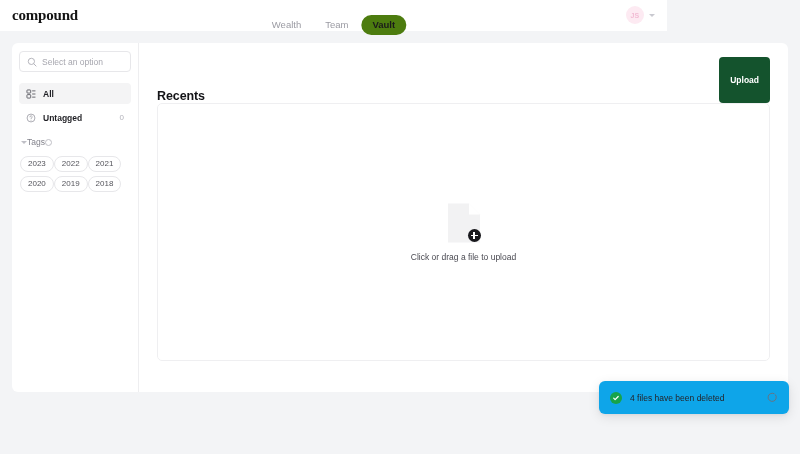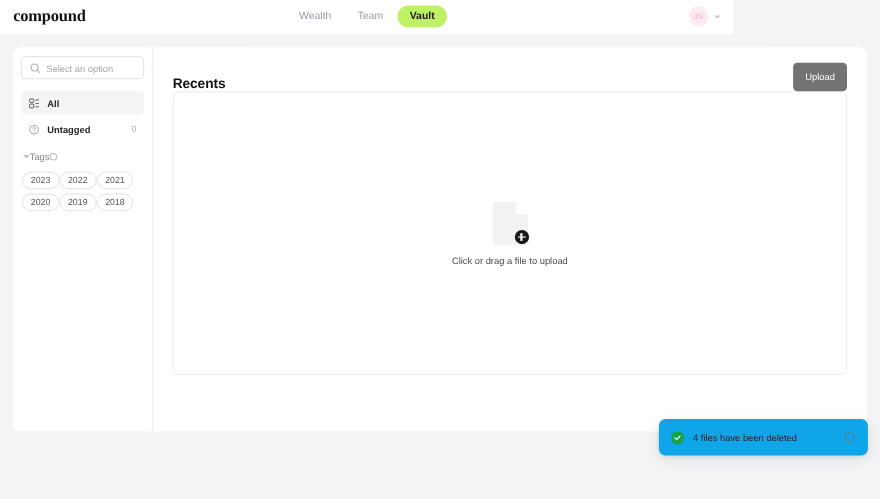--- a/index.html
+++ b/index.html
@@ -16,28 +16,28 @@
     position: absolute; top: 0; left: 0; width: 667px; height: 31px;
     background: #ffffff;
     display: flex; align-items: center;
   }
   .logo {
     position: absolute; left: 12px; top: 7px;
     font-family: "Liberation Serif", serif;
     font-size: 15px; font-weight: 700; color: #141414; letter-spacing: -0.2px;
   }
   .nav {
-    position: absolute; left: 50%; transform: translateX(-50%); top: 5px;
+    position: absolute; left: 50%; transform: translateX(-50%); top: 15px;
     display: flex; align-items: center; gap: 2px;
   }
   .nav-item {
     font-size: 9.5px; color: #9b9ba3; padding: 5px 11px;
     border-radius: 13px; line-height: 1; white-space: nowrap; cursor: pointer;
   }
-  .nav-item.active { background: #bef264; color: #1a1a1a; font-weight: 600; }
+  .nav-item.active { background: #4d7c0f; color: #1a1a1a; font-weight: 600; }
 
   .user-area {
     position: absolute; right: 12px; top: 6px;
     display: flex; align-items: center; gap: 5px;
   }
   .avatar {
     width: 18px; height: 18px; border-radius: 50%;
     background: #fdeaf2;
     display: flex; align-items: center; justify-content: center;
     font-size: 7px; font-weight: 700; color: #f2bcd4; letter-spacing: 0.2px;
@@ -104,23 +104,23 @@
   }
 
   
   .main { flex: 1 1 auto; position: relative; padding: 14px 18px 0 18px; }
   .main-head {
     display: flex; align-items: flex-end; justify-content: space-between;
     margin-bottom: 0;
   }
   .page-title { font-size: 12.5px; font-weight: 700; color: #141418; letter-spacing: -0.1px; }
   .upload-btn {
-    background: #737373; color: #ffffff; border: none; border-radius: 4px;
+    background: #14532d; color: #ffffff; border: none; border-radius: 4px;
     font-family: "Liberation Sans", sans-serif;
-    font-size: 8.5px; font-weight: 400; padding: 8px 11px; cursor: pointer;
+    font-size: 8.5px; font-weight: 700; padding: 18px 11px; cursor: pointer;
   }
 
   .dropzone {
     height: 258px; border: 1px solid #efeff1; border-radius: 5px;
     display: flex; flex-direction: column; align-items: center; justify-content: center;
     cursor: pointer; background: #fff;
   }
   .file-icon-wrap { position: relative; width: 36px; height: 42px; margin-bottom: 8px; }
   .plus-badge {
     position: absolute; right: 1px; bottom: 2px;

